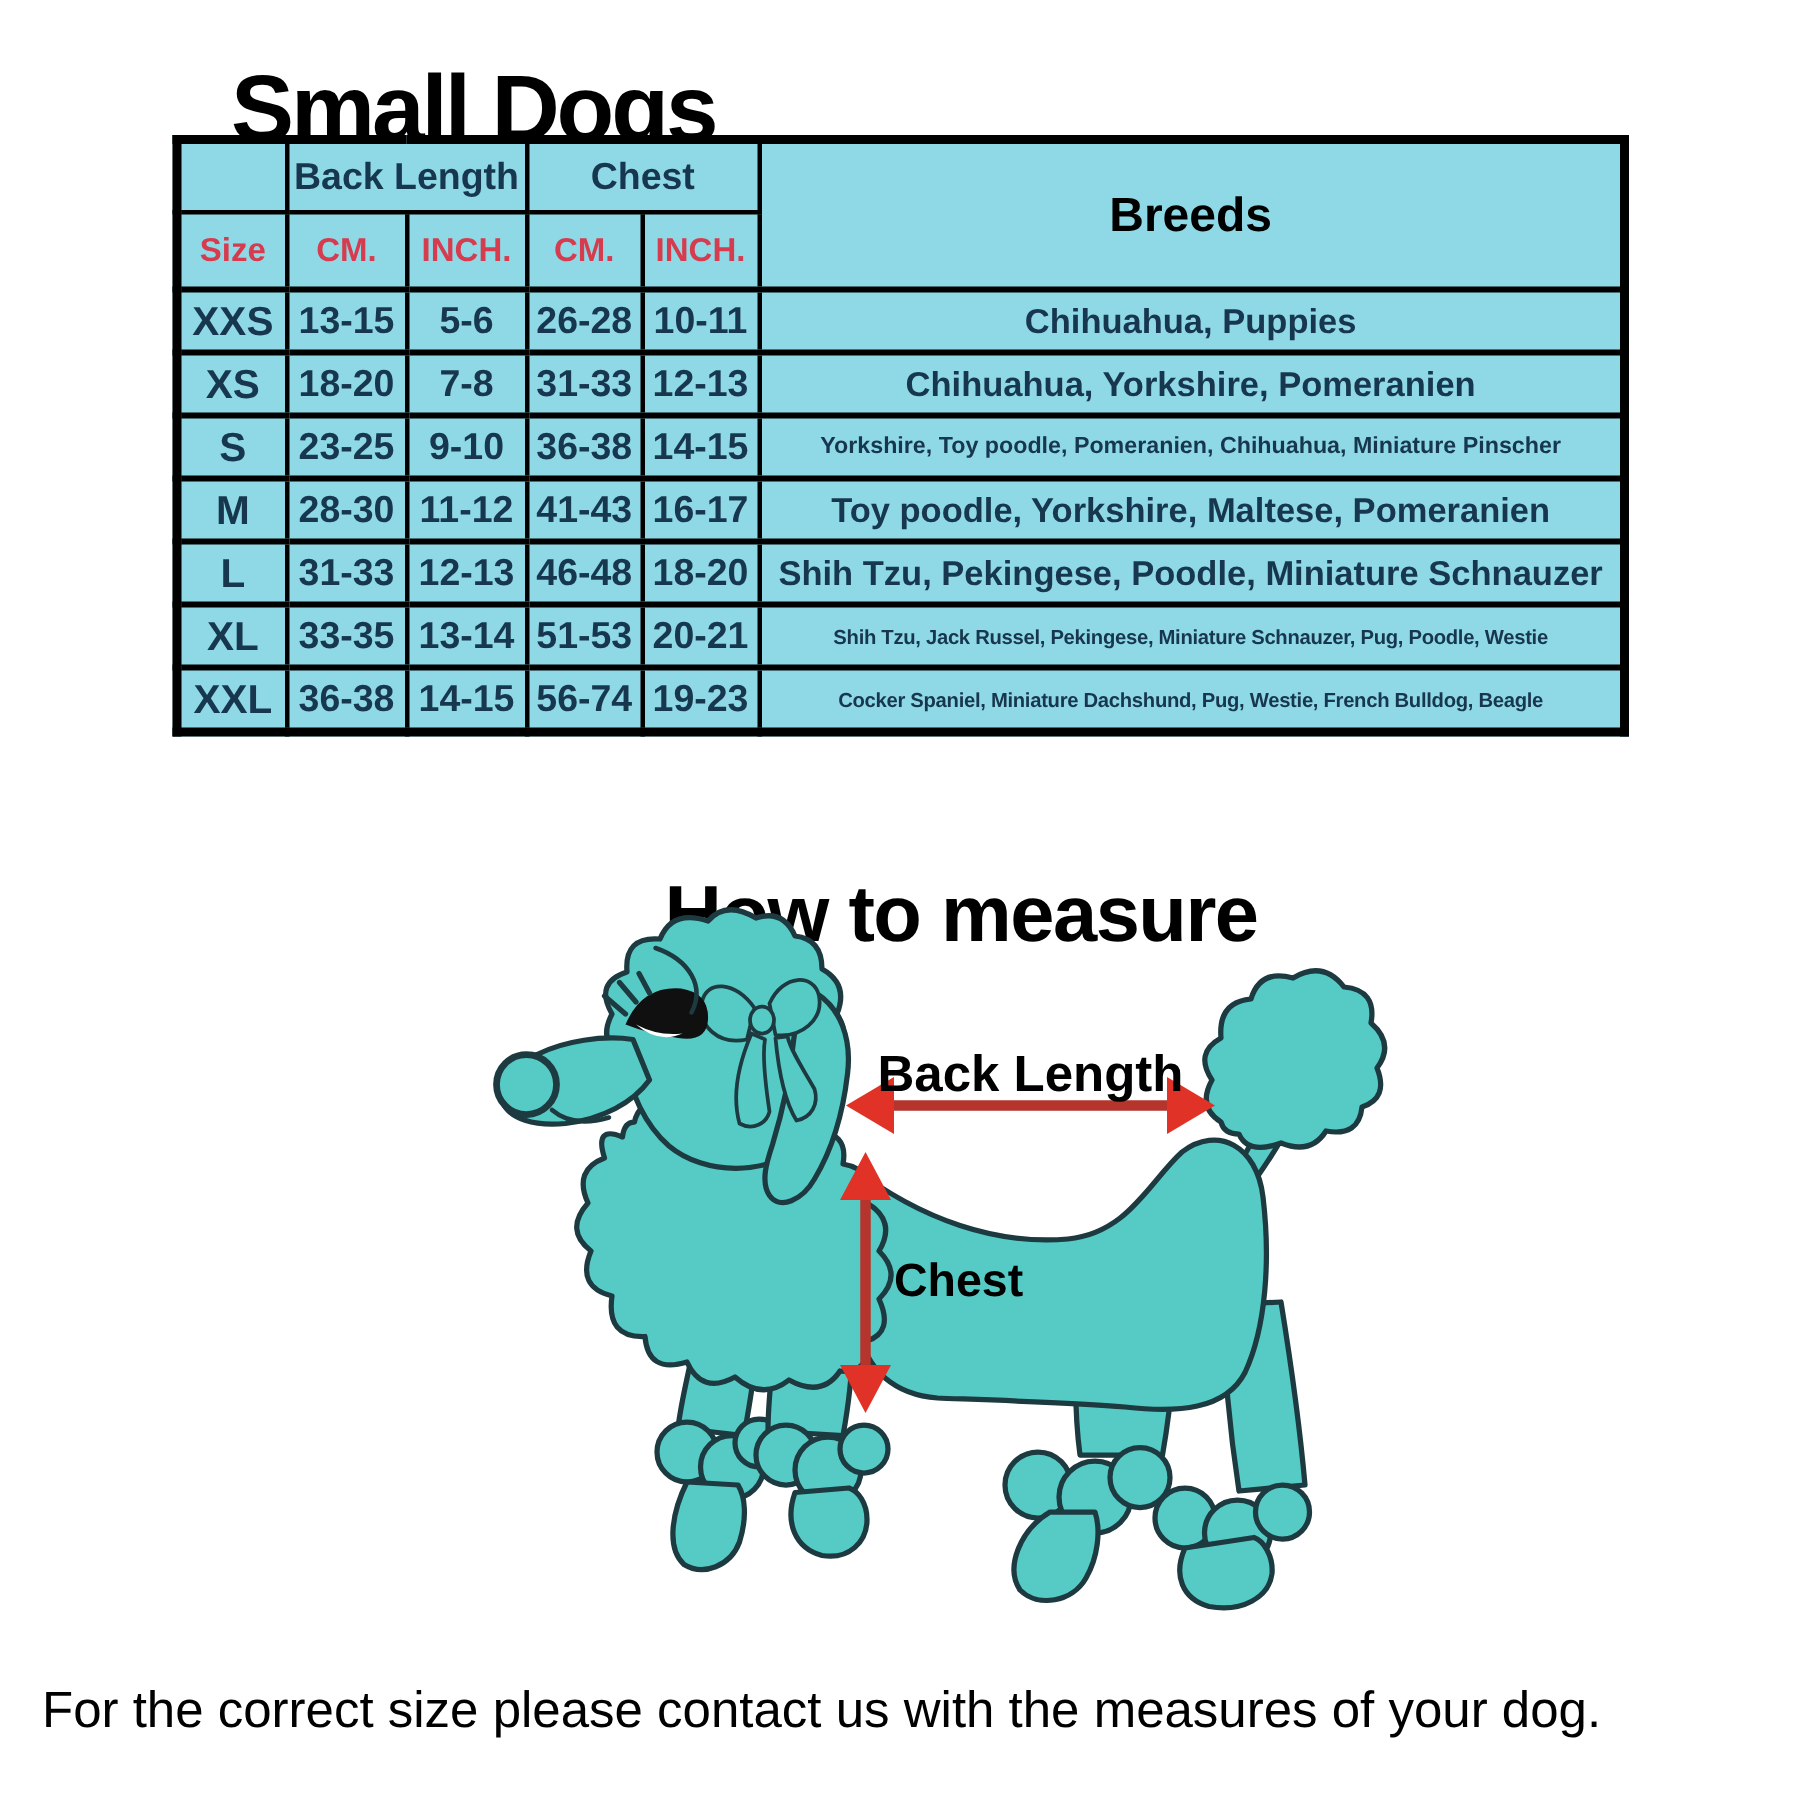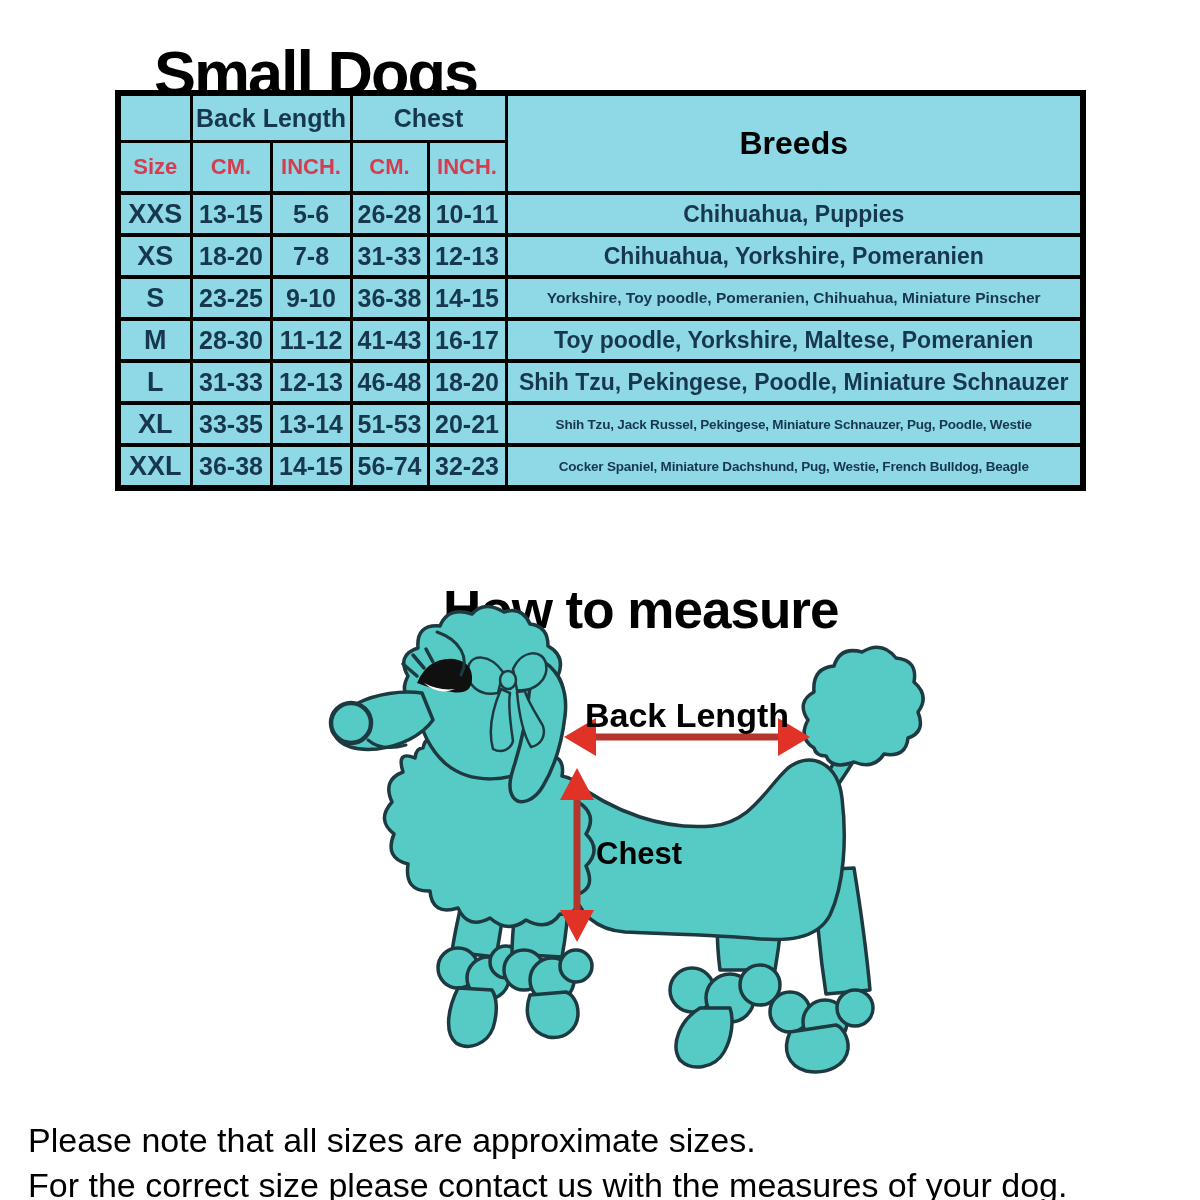--- a/index.html
+++ b/index.html
@@ -140,21 +140,21 @@
       <td class="num-cell">13-14</td>
       <td class="num-cell">51-53</td>
       <td class="num-cell">20-21</td>
       <td class="breeds-cell">Shih Tzu, Jack Russel, Pekingese, Miniature Schnauzer, Pug, Poodle, Westie</td>
     </tr>
     <tr class="data fs-s">
       <td class="size-cell">XXL</td>
       <td class="num-cell">36-38</td>
       <td class="num-cell">14-15</td>
       <td class="num-cell">56-74</td>
-      <td class="num-cell">32-23</td>
+      <td class="num-cell">19-23</td>
       <td class="breeds-cell">Cocker Spaniel, Miniature Dachshund, Pug, Westie, French Bulldog, Beagle</td>
     </tr>
   </tbody>
     </table>
 </div>
 
 <h2 class="measure-title">How to measure</h2>
 
 <div class="poodle-box">
   <svg width="620" height="510" viewBox="0 0 620 510">
@@ -235,15 +235,14 @@
     <g>
       <path class="arrow-shaft" d="M257,196 L257,314"></path>
       <polygon class="arrow-head" points="257,168 240,200 274,200"></polygon>
       <polygon class="arrow-head" points="257,342 240,310 274,310"></polygon>
       <text class="arrow-label" x="276" y="264" font-size="31" text-anchor="start">Chest</text>
     </g>
   </svg>
 </div>
 
 <div class="notes">
-  <div>Please note that all sizes are approximate sizes.</div>
   <div>For the correct size please contact us with the measures of your dog.</div>
 </div>
 
 </body></html>

